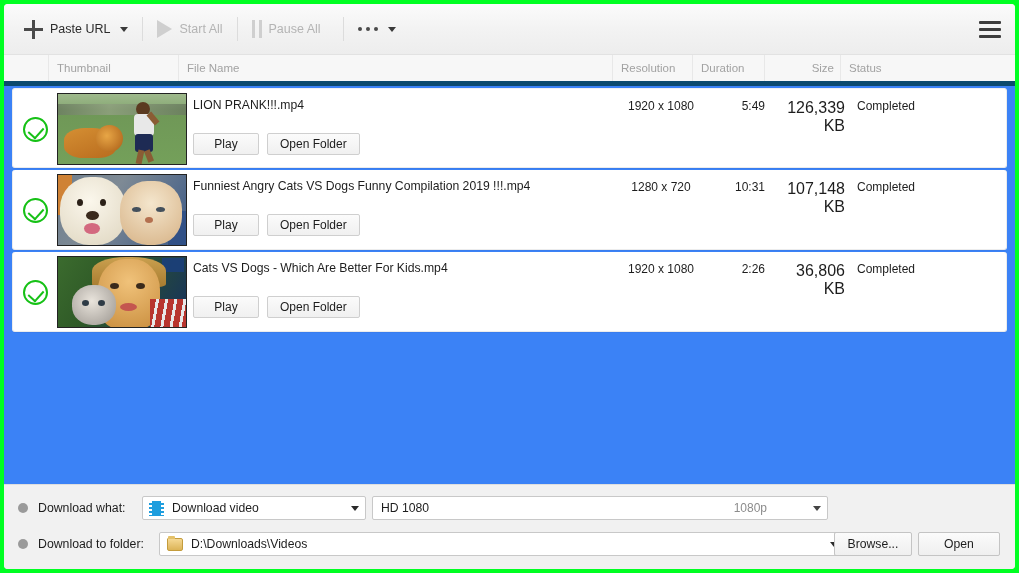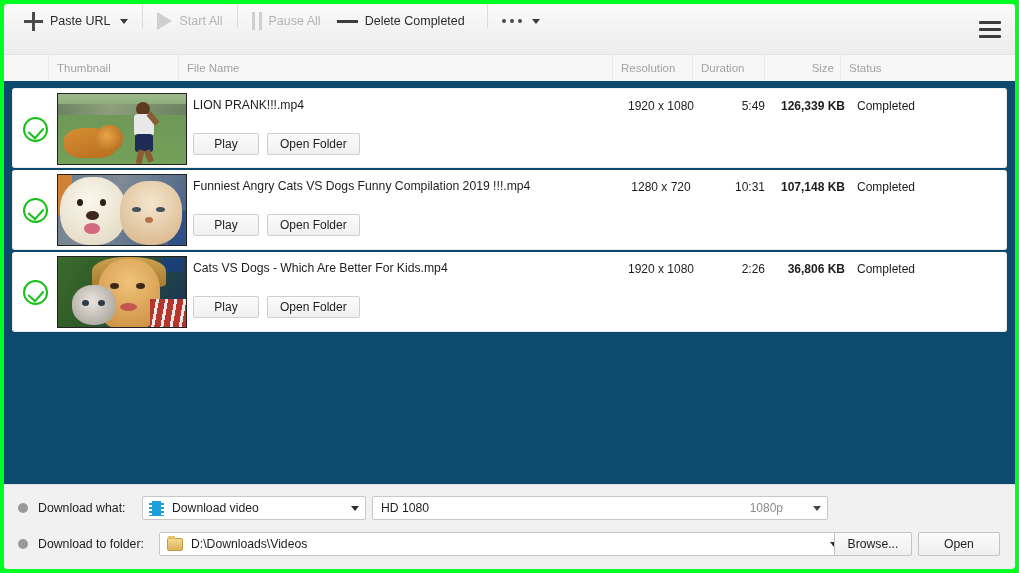--- a/index.html
+++ b/index.html
@@ -13,21 +13,21 @@
     background:#f1f1f1;border-radius:4px;overflow:hidden;
     display:flex;flex-direction:column;
     box-sizing:border-box;
   }
 
   
   .toolbar{
     height:50px;flex:0 0 50px;position:relative;
     background:linear-gradient(180deg,#fbfbfb 0%,#f2f2f2 55%,#ededed 100%);
     border-bottom:1px solid #e2e2e2;
-    display:flex;align-items:flex-start;
+    display:flex;align-items:center;
   }
   .tb-item{
     display:flex;align-items:center;height:34px;padding:0 8px;
     font-size:12.5px;color:#2b2b2b;cursor:default;white-space:nowrap;
   }
   .tb-item.disabled{color:#b4b4b4;}
   .tb-label{margin-left:7px;}
   .tb-sep{width:1px;height:24px;background:#dcdcdc;margin:0 6px;}
   .caret{
     width:0;height:0;border-left:4.5px solid transparent;border-right:4.5px solid transparent;
@@ -74,21 +74,21 @@
   .ch-sel{width:44px;}
   .ch-thumb{width:130px;}
   .ch-name{width:434px;}
   .ch-res{width:80px;}
   .ch-dur{width:72px;}
   .ch-size{width:76px;text-align:right;padding-right:6px;padding-left:0;}
   .ch-status{width:auto;flex:1;}
 
   
   .list-area{
-    flex:1 1 auto;background:#0c4a6e;overflow:hidden;position:relative;
+    flex:1 1 auto;background:#3b82f6;overflow:hidden;position:relative;
     padding-top:2px;
   }
   .row{
     position:relative;height:80px;background:#ffffff;margin:0 8px 2px 8px;
     border-radius:3px;border:1px solid #ececec;border-top:none;
     display:flex;align-items:flex-start;box-sizing:border-box;
     box-shadow:0 1px 0 rgba(0,0,0,.03);
   }
   .row:first-child{margin-top:0;border-top:1px solid #f2f2f2;}
   .cell-sel{width:44px;height:80px;display:flex;align-items:center;justify-content:center;}
@@ -163,22 +163,22 @@
   .btns{position:absolute;left:6px;top:44px;display:flex;gap:8px;}
   .btn{
     font-size:12px;color:#1d1d1d;background:linear-gradient(180deg,#fbfbfb,#f0f0f0);
     border:1px solid #cfcfcf;border-radius:2px;padding:3px 12px;cursor:default;
     min-width:40px;text-align:center;
   }
   .cell-res{width:80px;height:80px;font-size:12px;color:#1d1d1d;padding-top:10px;
     box-sizing:border-box;text-align:center;}
   .cell-dur{width:72px;height:80px;font-size:12px;color:#1d1d1d;padding-top:10px;
     box-sizing:border-box;text-align:right;padding-right:8px;}
-  .cell-size{width:76px;height:80px;font-size:12px;color:#1d1d1d;padding-top:10px;
-    box-sizing:border-box;text-align:right;padding-right:4px;font-weight:bold;}
+  .cell-size{width:76px;height:80px;font-size:16px;color:#1d1d1d;padding-top:10px;
+    box-sizing:border-box;text-align:right;padding-right:4px;}
   .cell-status{flex:1;height:80px;font-size:12px;color:#1d1d1d;padding-top:10px;
     box-sizing:border-box;padding-left:8px;}
 
   
   .bottom{
     flex:0 0 84px;height:84px;background:#f1f1f1;border-top:1px solid #dedede;
     position:relative;
   }
   .brow{display:flex;align-items:center;height:34px;position:absolute;left:0;right:0;}
   .brow.r1{top:6px;}
@@ -191,21 +191,21 @@
   }
   .combo .cval{font-size:12.2px;color:#1d1d1d;margin-left:8px;white-space:nowrap;overflow:hidden;text-align:right;}
   .combo .arrowbox{
     position:absolute;right:0;top:0;bottom:0;width:20px;display:flex;align-items:center;justify-content:center;
   }
   .combo .arrow{width:0;height:0;border-left:4.5px solid transparent;border-right:4.5px solid transparent;
     border-top:5px solid #2a2a2a;}
   .combo.lite .arrow{border-top-color:#444;}
   .c-what{position:absolute;left:138px;width:224px;}
   .c-quality{position:absolute;left:368px;width:456px;}
-  .c-quality .qval{position:absolute;right:44px;font-size:12px;color:#8c8c8c;}
+  .c-quality .qval{position:absolute;right:60px;font-size:12px;color:#8c8c8c;}
   .c-folder{position:absolute;left:155px;width:686px;}
   .film{
     width:15px;height:15px;margin-left:6px;flex:0 0 15px;
     background:#1f9ede;position:relative;box-sizing:border-box;
   }
   .film:before,.film:after{
     content:"";position:absolute;top:0;bottom:0;width:3px;
     background:repeating-linear-gradient(180deg,#fff 0 2px,#1f9ede 2px 4px);
   }
   .film:before{left:0;} .film:after{right:0;}
@@ -247,24 +247,20 @@
     <div class="tb-sep"></div>
 
     <div class="tb-item disabled">
       <span class="ico-pause">
           <i></i>
           <i></i>
         </span>
       <span class="tb-label">Pause All</span>
     </div>
 
-    <div class="tb-item">
-      <span class="ico-dash"></span>
-      <span class="tb-label">Delete Completed</span>
-    </div>
 
     <div class="tb-sep" style="margin-left:14px;"></div>
 
     <div class="tb-item">
       <span class="ico-dots">
           <i></i>
           <i></i>
           <i></i>
         </span>
       <span class="caret"></span>

